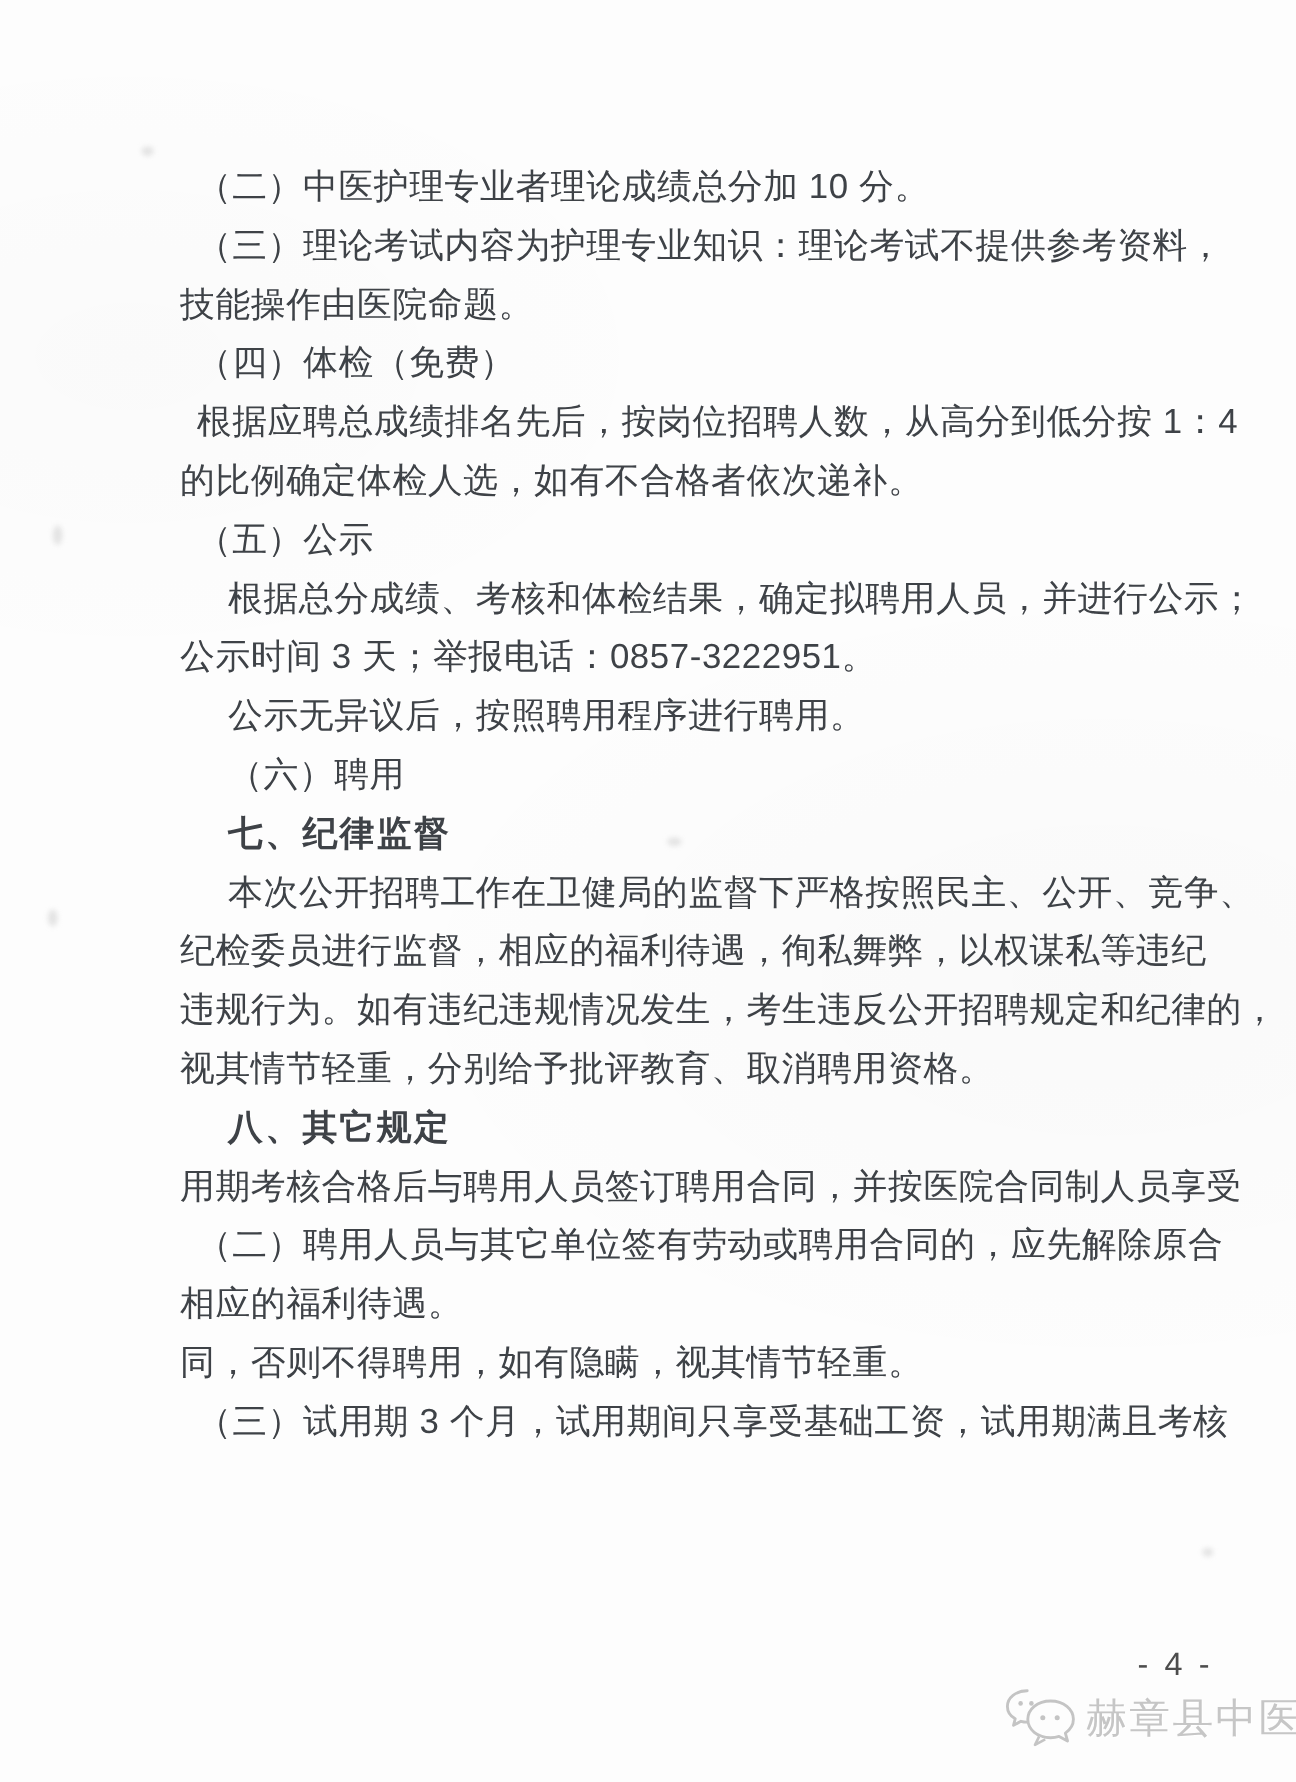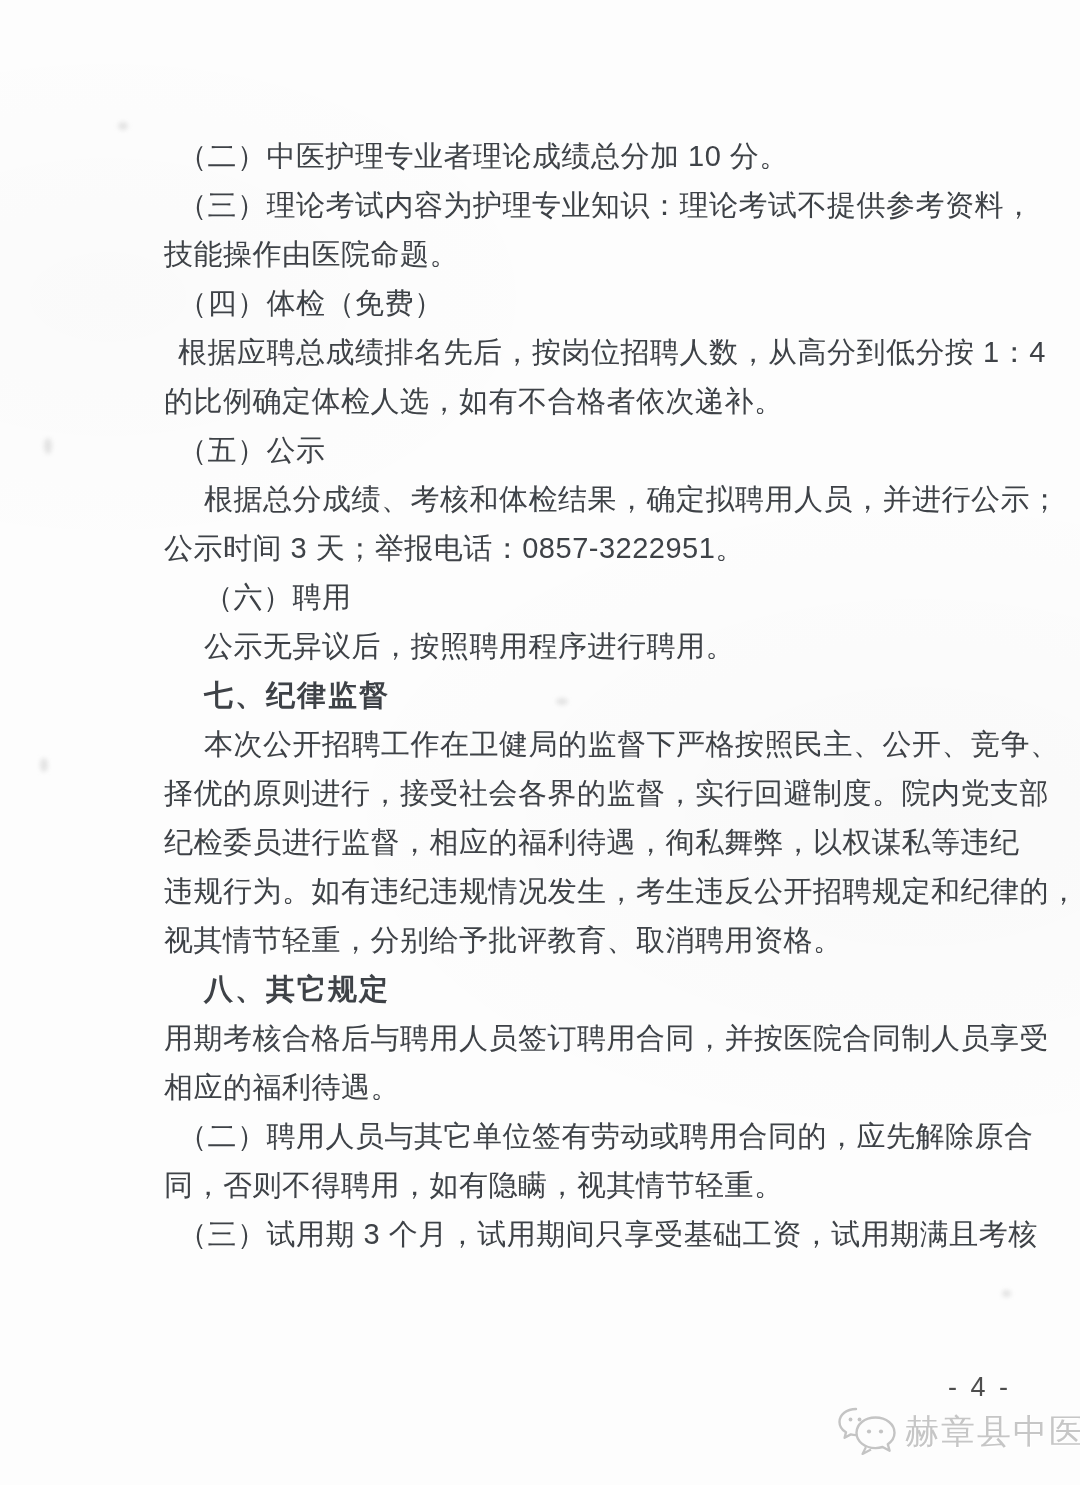--- a/index.html
+++ b/index.html
@@ -19,21 +19,21 @@
     width: 1080px;
     height: 1485px;
     background:
       radial-gradient(ellipse 900px 500px at 85% 55%, rgba(0,0,0,0.015), transparent 70%),
       radial-gradient(ellipse 700px 400px at 10% 20%, rgba(0,0,0,0.012), transparent 70%),
       var(--page-bg);
     overflow: hidden;
   }
   .doc-body {
     position: absolute;
-    left: 148px;
+    left: 134px;
     top: 132px;
     width: 880px;
     color: var(--ink);
     font-size: 29px;
   }
   .line {
     height: 49px;
     line-height: 49px;
     white-space: nowrap;
     letter-spacing: 0.5px;
@@ -93,32 +93,31 @@
   <main class="doc-body" id="doc-body">
       <div class="line indent-1">（二）中医护理专业者理论成绩总分加 10 分。</div>
       <div class="line indent-1">（三）理论考试内容为护理专业知识：理论考试不提供参考资料，</div>
       <div class="line indent-0">技能操作由医院命题。</div>
       <div class="line indent-1">（四）体检（免费）</div>
       <div class="line indent-1">根据应聘总成绩排名先后，按岗位招聘人数，从高分到低分按 1：4</div>
       <div class="line indent-0">的比例确定体检人选，如有不合格者依次递补。</div>
       <div class="line indent-1">（五）公示</div>
       <div class="line indent-2">根据总分成绩、考核和体检结果，确定拟聘用人员，并进行公示；</div>
       <div class="line indent-0">公示时间 3 天；举报电话：0857-3222951。</div>
+      <div class="line indent-2">公示无异议后，按照聘用程序进行聘用。</div>
       <div class="line indent-2">（六）聘用</div>
-      <div class="line indent-2">公示无异议后，按照聘用程序进行聘用。</div>
       <div class="line indent-2 bold">七、纪律监督</div>
       <div class="line indent-2">本次公开招聘工作在卫健局的监督下严格按照民主、公开、竞争、</div>
-      <div class="line indent-0">择优的原则进行，接受社会各界的监督，实行回避制度。院内党支部</div>
       <div class="line indent-0">纪检委员进行监督，相应的福利待遇，徇私舞弊，以权谋私等违纪</div>
       <div class="line indent-0">违规行为。如有违纪违规情况发生，考生违反公开招聘规定和纪律的，</div>
       <div class="line indent-0">视其情节轻重，分别给予批评教育、取消聘用资格。</div>
       <div class="line indent-2 bold">八、其它规定</div>
       <div class="line indent-0">用期考核合格后与聘用人员签订聘用合同，并按医院合同制人员享受</div>
+      <div class="line indent-1">（二）聘用人员与其它单位签有劳动或聘用合同的，应先解除原合</div>
       <div class="line indent-0">相应的福利待遇。</div>
-      <div class="line indent-1">（二）聘用人员与其它单位签有劳动或聘用合同的，应先解除原合</div>
       <div class="line indent-0">同，否则不得聘用，如有隐瞒，视其情节轻重。</div>
       <div class="line indent-1">（三）试用期 3 个月，试用期间只享受基础工资，试用期满且考核</div>
     </main>
 
   <div class="page-number">- 4 -</div>
 
   <div class="watermark">
     <svg class="wm-icon" width="64" height="52" viewBox="0 0 64 52" aria-hidden="true">
 
       <path d="M21 3 C11.5 3 4.5 8.8 4.5 16 C4.5 20.3 7 24 11 26.3 L9.6 31.8 L15.8 28.4 C17.5 28.9 19.3 29.1 21 29.1" fill="none" stroke="#c4c4c4" stroke-width="2.4" stroke-linecap="round" stroke-linejoin="round"></path>

